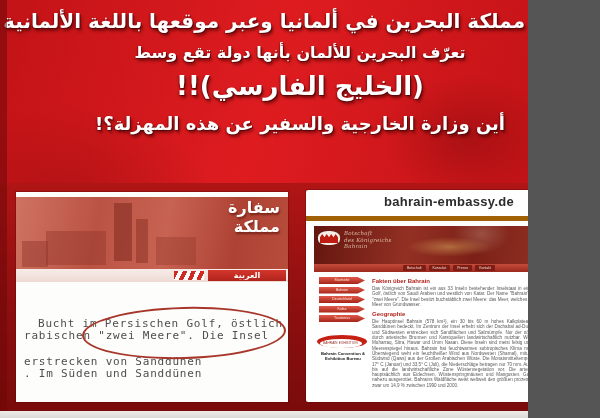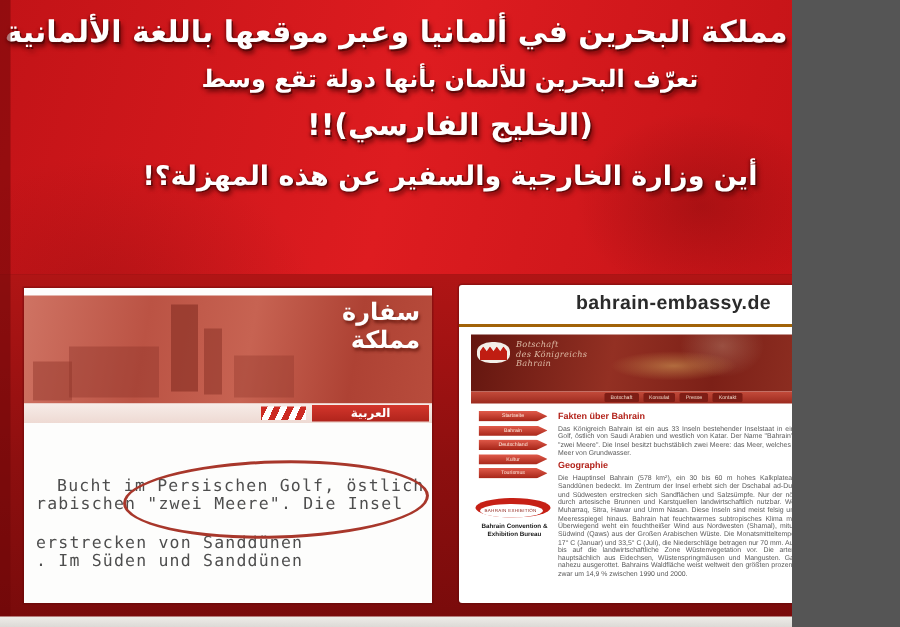--- a/index.html
+++ b/index.html
@@ -19,21 +19,21 @@
   }
   .edge-band{position:absolute;left:0;top:0;width:7px;height:411px;background:rgba(110,8,9,.55);}
   .ar-line{
     direction:rtl;text-align:center;color:#fff;font-weight:bold;
     font-family:"DejaVu Sans",sans-serif;
     text-shadow:1px 1px 0 rgba(90,8,8,.9), 2px 3px 3px rgba(60,0,0,.55), -1px 1px 2px rgba(80,0,0,.5);
     white-space:nowrap;
   }
   .l1{font-size:20px;margin-top:9px;}
   .l2{font-size:16px;margin-top:10px;}
-  .l3{font-size:20px;margin-top:9px;}
+  .l3{font-size:26px;margin-top:9px;}
   .l4{font-size:18px;margin-top:12px;}
   
   .bottom-area{
     position:absolute;left:0;top:183px;width:600px;height:228px;
     background:linear-gradient(#b01515,#8d0f0f 55%,#7a0b0b);
   }
   .bottom-strip{position:absolute;left:0;top:411px;width:600px;height:7px;background:linear-gradient(#efede9,#dcdad6);}
   
   .left-panel{
     position:absolute;left:16px;top:192px;width:272px;height:210px;
@@ -79,21 +79,21 @@
   .lp-ellipse{
     position:absolute;left:66px;top:25px;width:200px;height:48px;
     border:2.5px solid #a8372b;border-radius:50%;transform:rotate(-1.5deg);
     pointer-events:none;
   }
   
   .right-panel{
     position:absolute;left:306px;top:190px;width:286px;height:212px;
     background:#fff;border-radius:2px;overflow:hidden;box-shadow:0 0 0 1px rgba(90,10,10,.35);
   }
-  .rp-titlebar{position:relative;height:26px;border-bottom:2px solid #a16207;}
+  .rp-titlebar{position:relative;height:26px;border-bottom:5px solid #a16207;}
   .rp-title{
     position:absolute;left:0;right:0;top:4px;text-align:center;
     font-size:13px;font-weight:bold;color:#2b2b2b;letter-spacing:.3px;
   }
   .rp-close{
     position:absolute;right:10px;top:3px;font-size:16px;color:#5b9fd6;cursor:pointer;
     font-family:"DejaVu Sans",sans-serif;
   }
   .rp-site{margin:5px 8px 0 8px;}
   .site-banner{

